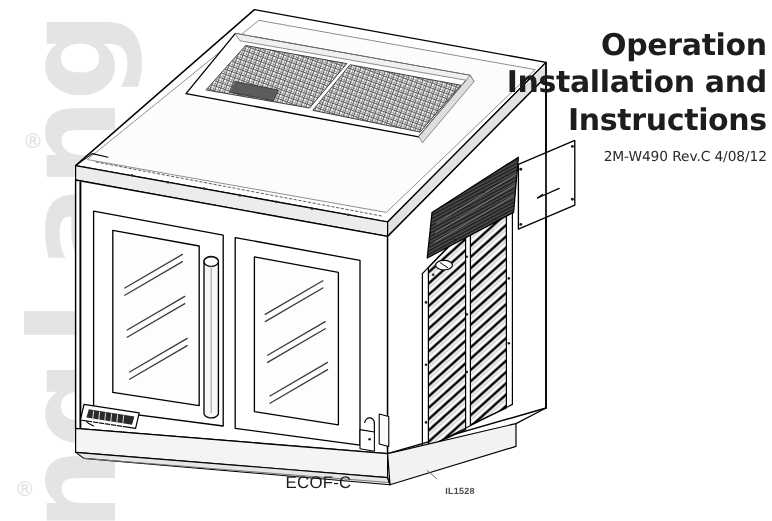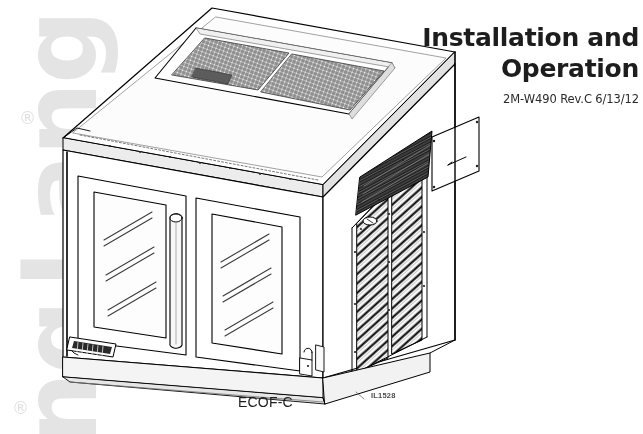--- a/index.html
+++ b/index.html
@@ -90,43 +90,44 @@
     color: #1d1d1d;
   }
   #model-caption {
     left: 238px;
     top: 394px;
     font-size: 14px;
     letter-spacing: 0.2px;
   }
   #figure-caption {
     left: 371px;
-    top: 391px;
+    top: 405px;
     font-size: 7.5px;
     font-weight: 700;
     color: #4a4a4a;
     letter-spacing: 0.2px;
   }
 </style>
 </head>
 <body>
 
 <div id="page">
 
   <div id="watermark">
     <div class="wm-text wm-a">Lang</div>
     <div class="wm-text wm-b">Lang</div>
     <div class="wm-reg wm-reg-1">®</div>
     <div class="wm-reg wm-reg-2">®</div>
   </div>
 
   <div id="title-block">
+    <div class="title-line">Operation</div>
     <div class="title-line">Installation and</div>
-    <div class="title-line">Operation</div>
-    <div id="revision">2M-W490  Rev.C  6/13/12</div>
+    <div class="title-line">Instructions</div>
+    <div id="revision">2M-W490  Rev.C  4/08/12</div>
   </div>
 
   <svg id="drawing" width="643" height="434" viewBox="0 0 643 434">
     <defs>
 
       <pattern id="meshPat" width="4" height="4" patternUnits="userSpaceOnUse" patternTransform="rotate(20)">
         <rect width="4" height="4" fill="#ffffff"></rect>
         <path d="M0 0 H4 M0 2 H4 M0 0 V4 M2 0 V4" stroke="#5d5d5d" stroke-width="0.9"></path>
       </pattern>
 

